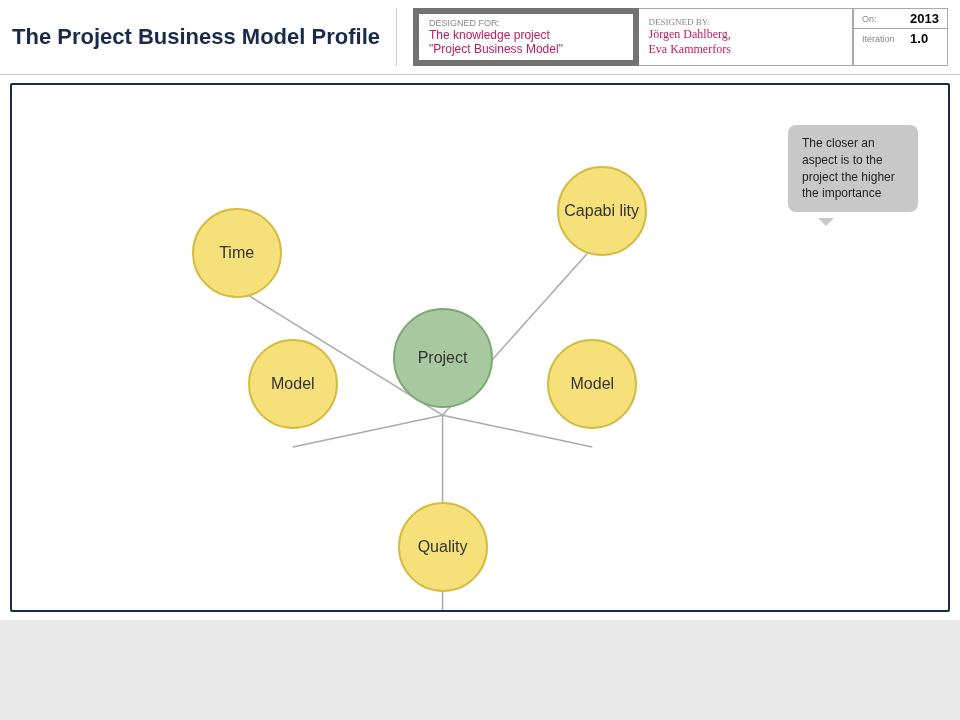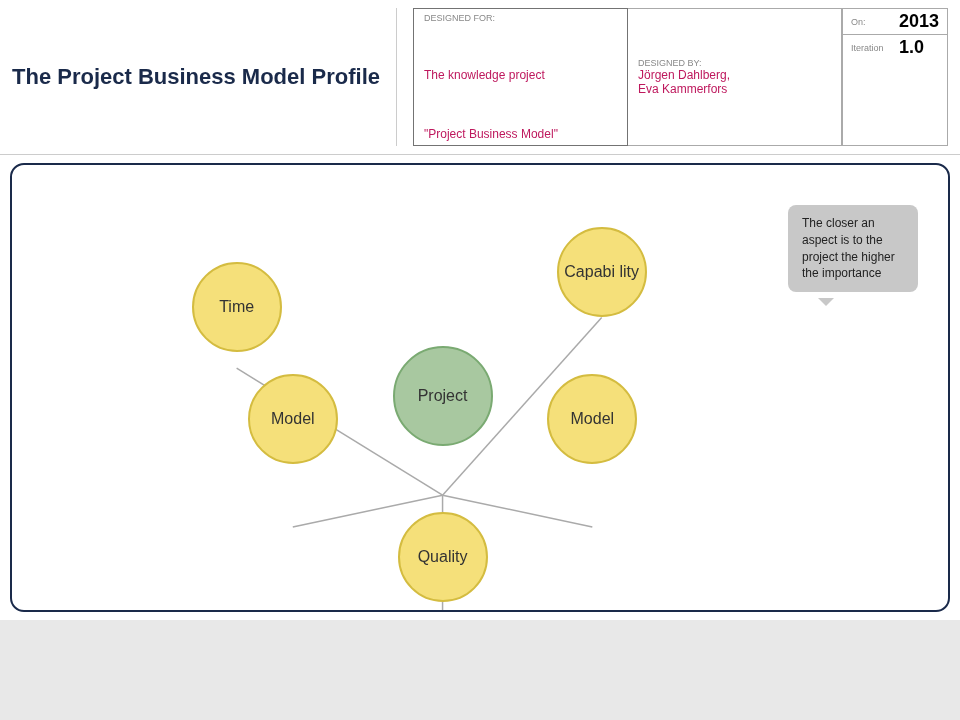--- a/index.html
+++ b/index.html
@@ -80,32 +80,32 @@
     }
     .meta-right-row:first-child {
       border-bottom: 1px solid #aaa;
     }
     .meta-right-label {
       font-size: 9px;
       color: #888;
       min-width: 40px;
     }
     .meta-right-val {
-      font-size: 18px;
+      font-size: 13px;
       font-weight: bold;
     }
 
     
     .canvas {
       flex: 1;
       position: relative;
       background: white;
       border: 2px solid #1a2a4a;
       margin: 8px 10px;
-      border-radius: 14px;
+      border-radius: 2px;
       overflow: hidden;
     }
 
     
     .diagram-svg {
       position: absolute;
       top: 0; left: 0;
       width: 100%; height: 100%;
       pointer-events: none;
     }
@@ -159,26 +159,26 @@
     }
   </style>
 </head>
 <body>
 
 <div class="page">
 
   <div class="header">
     <div class="header-title">The Project Business Model Profile</div>
     <div class="header-meta">
-      <div class="meta-box meta-designed-for" style="border:1px solid #737373;gap:45px;">
+      <div class="meta-box meta-designed-for" style="border:6px solid #737373;">
         <div class="meta-box-label">Designed for:</div>
         <div class="meta-box-value">The knowledge project</div>
         <div class="meta-box-value">"Project Business Model"</div>
       </div>
-      <div class="meta-box meta-designed-by" style="border:1px solid #aaa; border-left: none;">
+      <div class="meta-box meta-designed-by" style="border:1px solid #aaa; border-left: none; font-family: Liberation Serif, serif;">
         <div class="meta-box-label">Designed by:</div>
         <div class="meta-box-value">Jörgen Dahlberg,</div>
         <div class="meta-box-value">Eva Kammerfors</div>
       </div>
       <div class="meta-right">
         <div class="meta-right-row">
           <span class="meta-right-label">On:</span>
           <span class="meta-right-val">2013</span>
         </div>
         <div class="meta-right-row">

